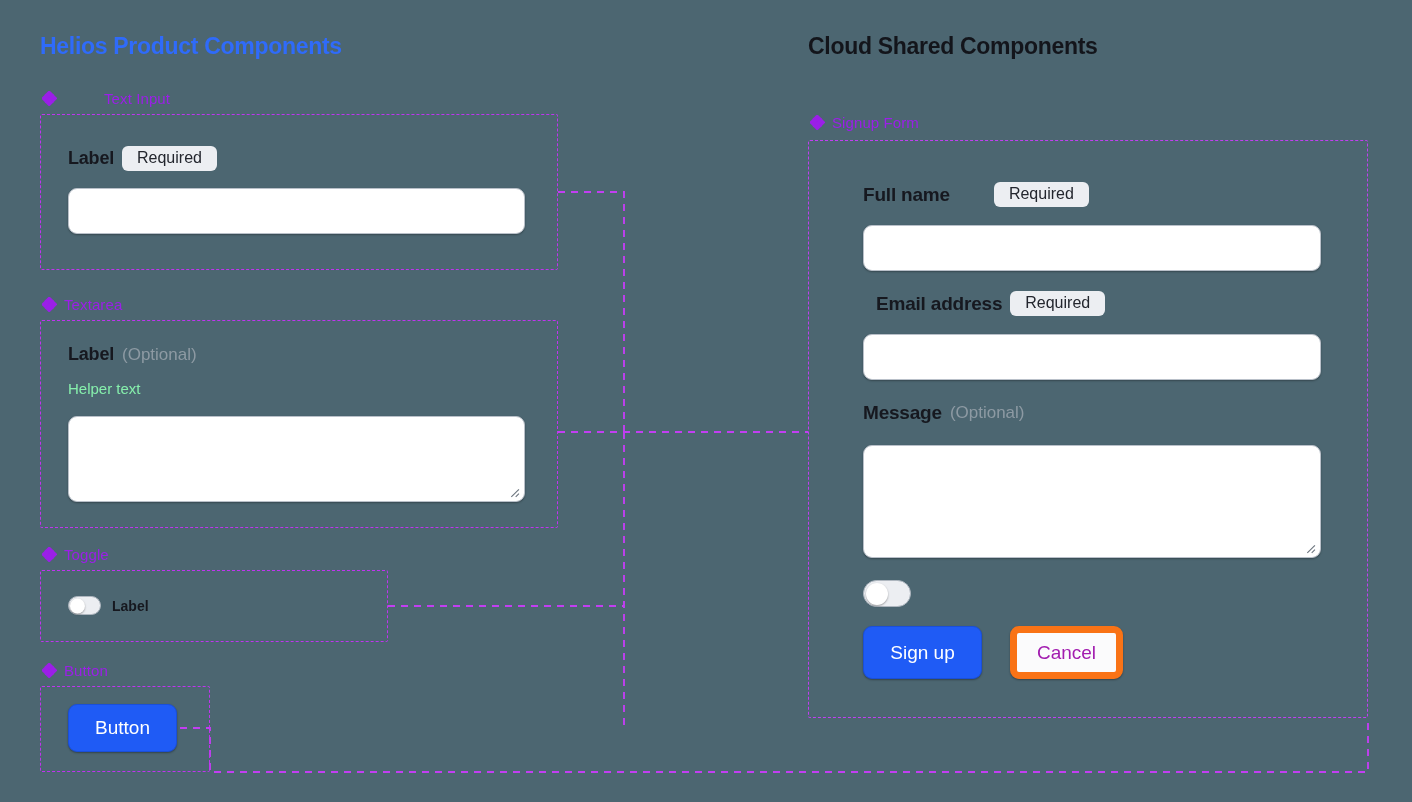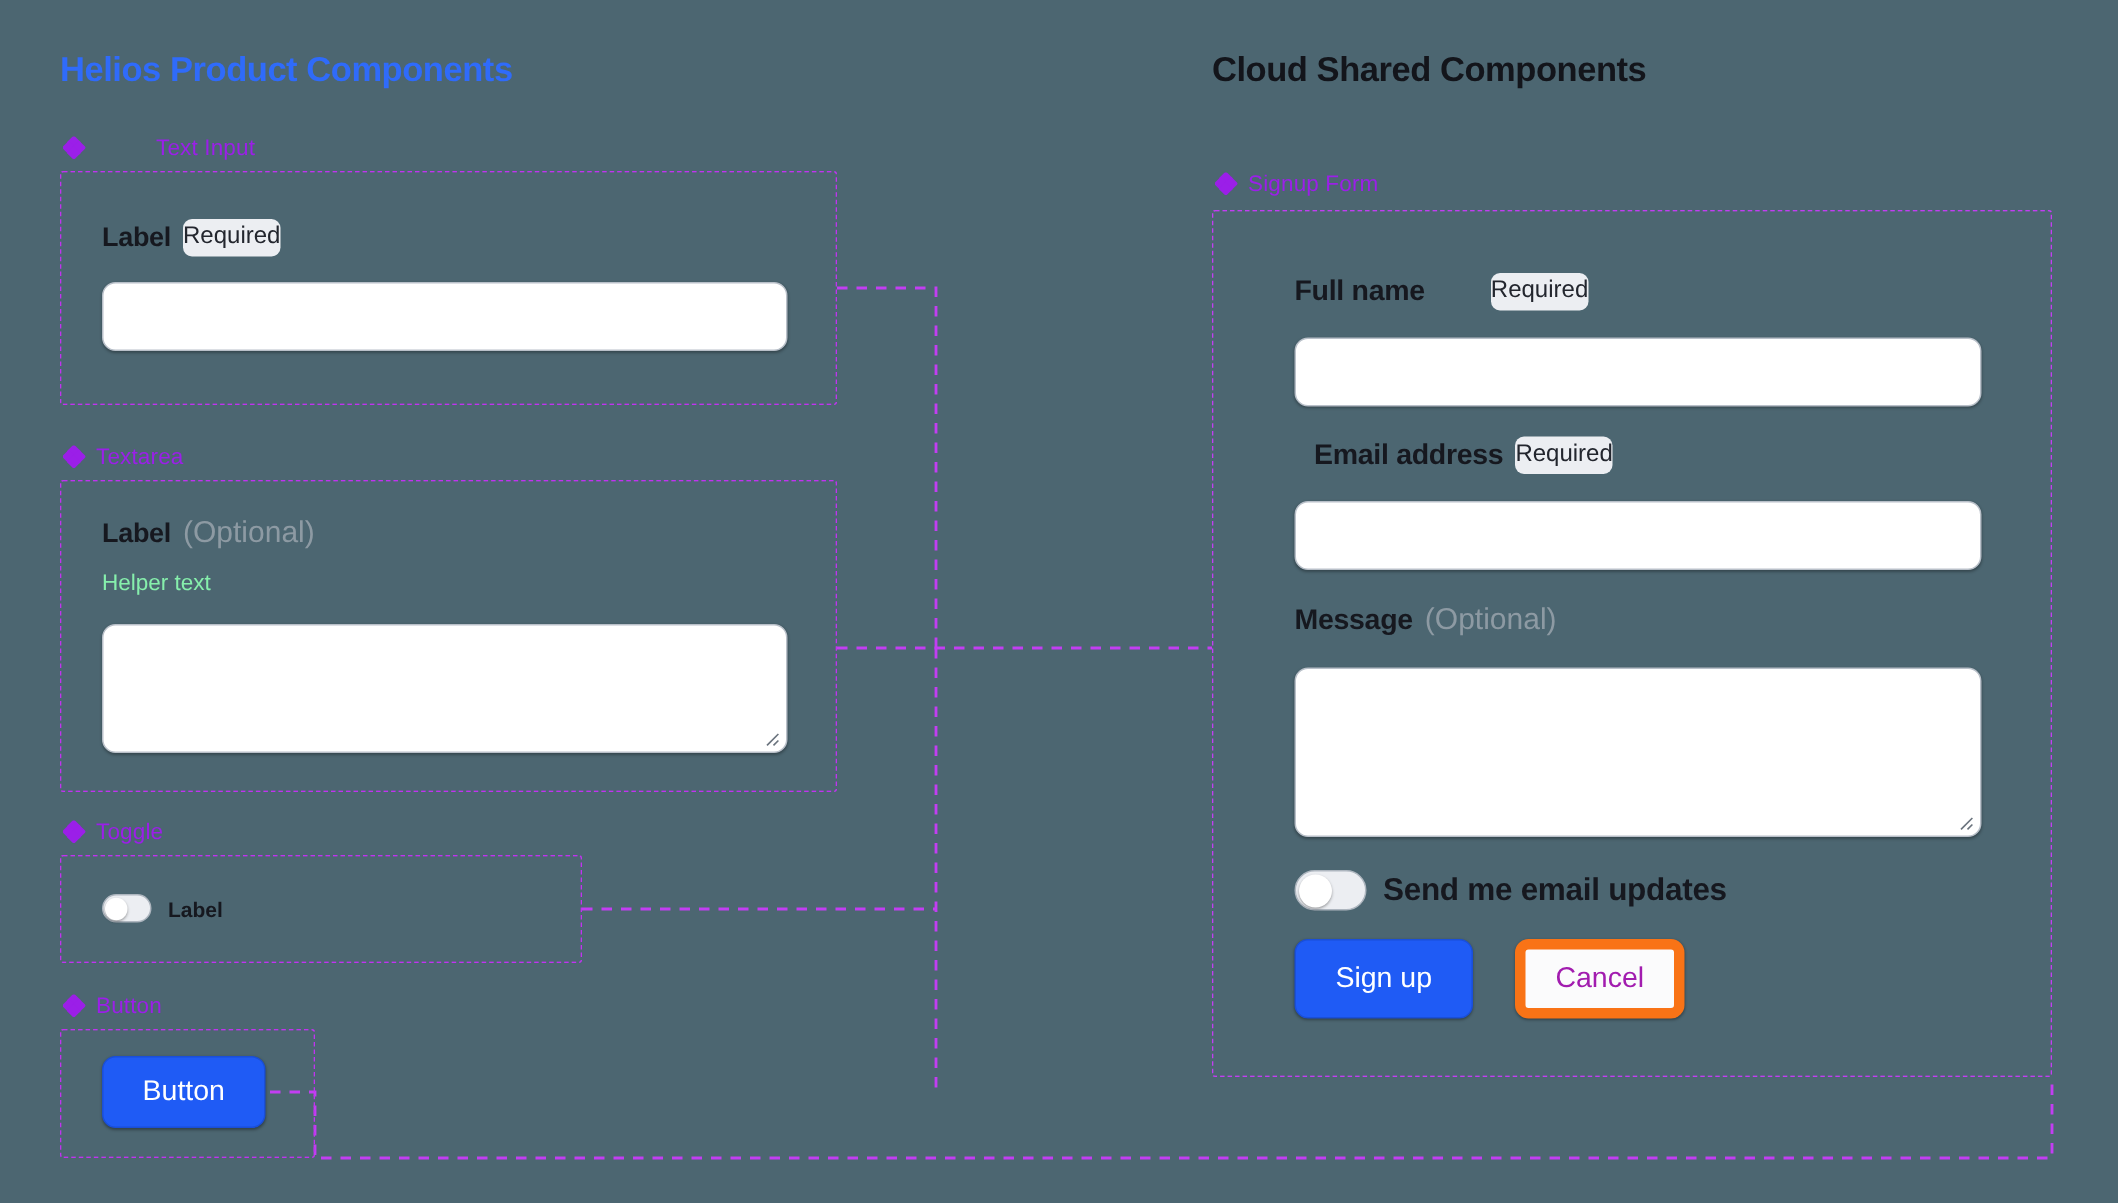--- a/index.html
+++ b/index.html
@@ -66,27 +66,27 @@
     font-size: 18px;
     font-weight: bold;
     color: #16181f;
     letter-spacing: -0.2px;
   }
   .field-label.lg { font-size: 19px; }
   .badge {
     background: #eceef2;
     color: #23262e;
     border-radius: 6px;
-    padding: 3px 0 4px;
+    padding: 3px 15px 4px;
     font-size: 16px;
     font-weight: normal;
     line-height: 1.15;
   }
   .optional {
-    font-size: 20px;
+    font-size: 17px;
     color: #8d9aa3;
     font-weight: normal;
   }
   .helper {
     font-size: 15px;
     color: #86efac;
     margin-top: 8px;
   }
 
   .input-box {
@@ -333,19 +333,18 @@
       <line x1="11" y1="4" x2="4" y2="11"></line>
       <line x1="11" y1="8" x2="8" y2="11"></line>
     </g>
   </svg>
 </div>
 
 <div class="toggle-row z3" id="sf-toggle-row">
   <span class="toggle lg">
     <span class="knob"></span>
   </span>
-  <span class="toggle-label-lg">Send me email updates</span>
 </div>
 
 <div class="z3" id="sf-actions">
   <button class="btn btn-primary" id="sf-signup-btn">Sign up</button>
   <button class="btn btn-secondary" id="sf-cancel-btn">Cancel</button>
 </div>
 
 </body></html>

